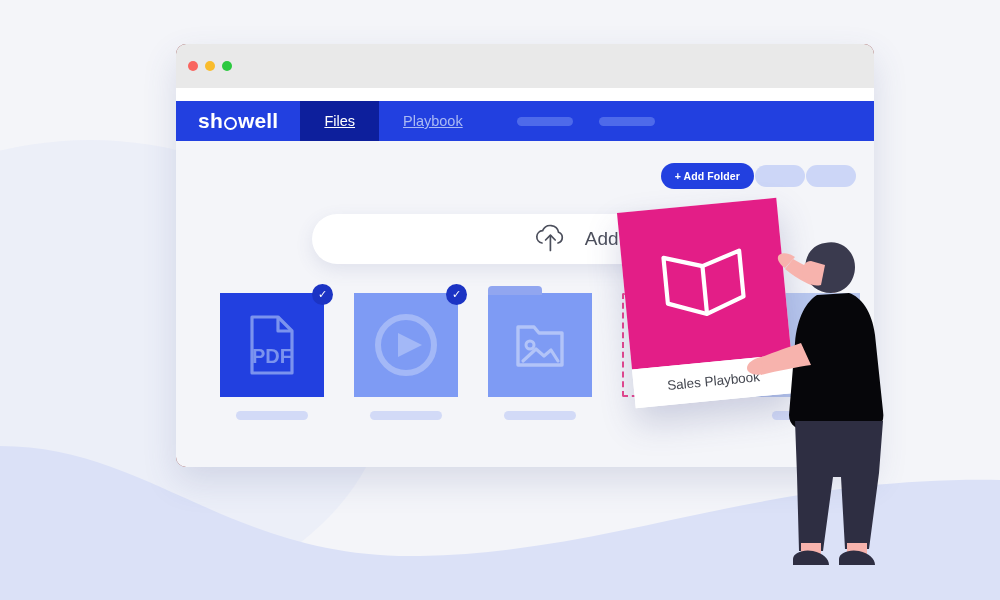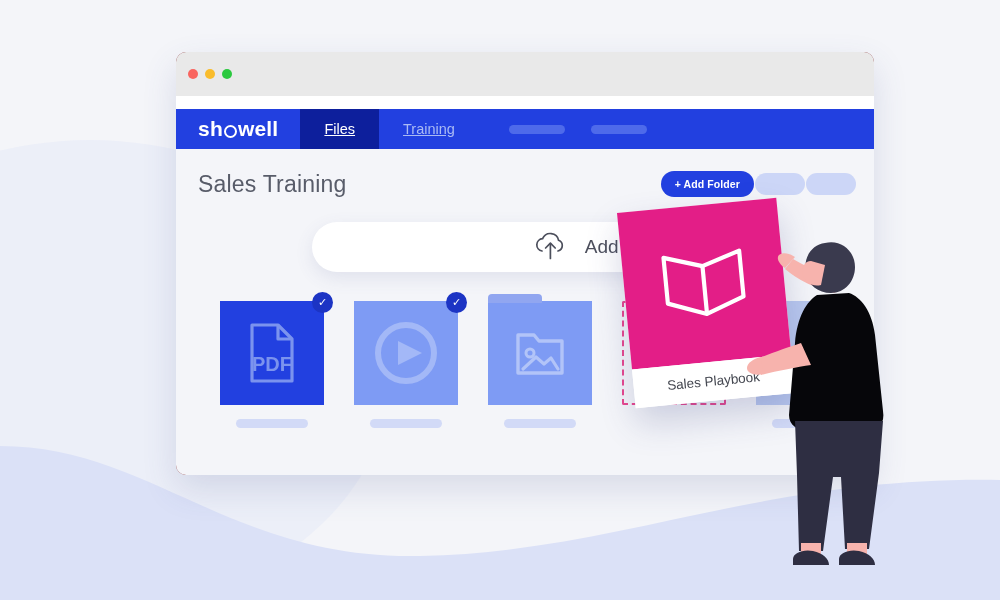--- a/index.html
+++ b/index.html
@@ -13,21 +13,21 @@
   
   .blob {
     position:absolute; left:-210px; top:140px;
     width:600px; height:470px; border-radius:50%;
     background:#eaedf8; opacity:.85;
   }
   .wave { position:absolute; left:0; bottom:0; width:1000px; height:190px; }
 
   
   .window {
-    position:absolute; left:176px; top:52px; width:698px; height:423px;
+    position:absolute; left:176px; top:44px; width:698px; height:423px;
     background:#7f1d1d; border-radius:10px;
     box-shadow:0 14px 34px rgba(70,80,140,.16);
     overflow:hidden;
   }
   .titlebar {
     height:44px; background:#e9e9e9; display:flex; align-items:center;
     padding-left:12px; gap:7px;
   }
   .dot { width:10px; height:10px; border-radius:50%; }
   .dot.red{background:#f9655f;} .dot.yellow{background:#f9bc2c;} .dot.green{background:#2bc93f;}
@@ -130,31 +130,30 @@
     <div class="navbar">
       <div class="logo">
         <span>sh</span>
           <span class="lg-o"></span>
           <span>well</span>
       </div>
       <div class="nav-tab active">
         <span>Files</span>
       </div>
       <div class="nav-tab">
-        <span>Training</span>
+        <span>Playbook</span>
       </div>
       <div class="nav-pills">
         <span class="nav-pill"></span>
         <span class="nav-pill"></span>
       </div>
     </div>
 
     <div class="content">
 
-      <div class="page-title">Sales Training</div>
 
       <div class="toolbar">
         <div class="btn-add-folder">+ Add Folder</div>
         <span class="tb-pill"></span>
         <span class="tb-pill"></span>
       </div>
 
       <div class="addfiles">
         <svg width="40" height="32" viewBox="0 0 40 32">
           <path d="M11,20 a6.2,6.2 0 0 1 0.6,-12.3 a8.4,8.4 0 0 1 16,1.6 a5.6,5.6 0 0 1 -0.6,10.7" fill="none" stroke="#4c4f5c" stroke-width="1.7" stroke-linecap="round"></path>

